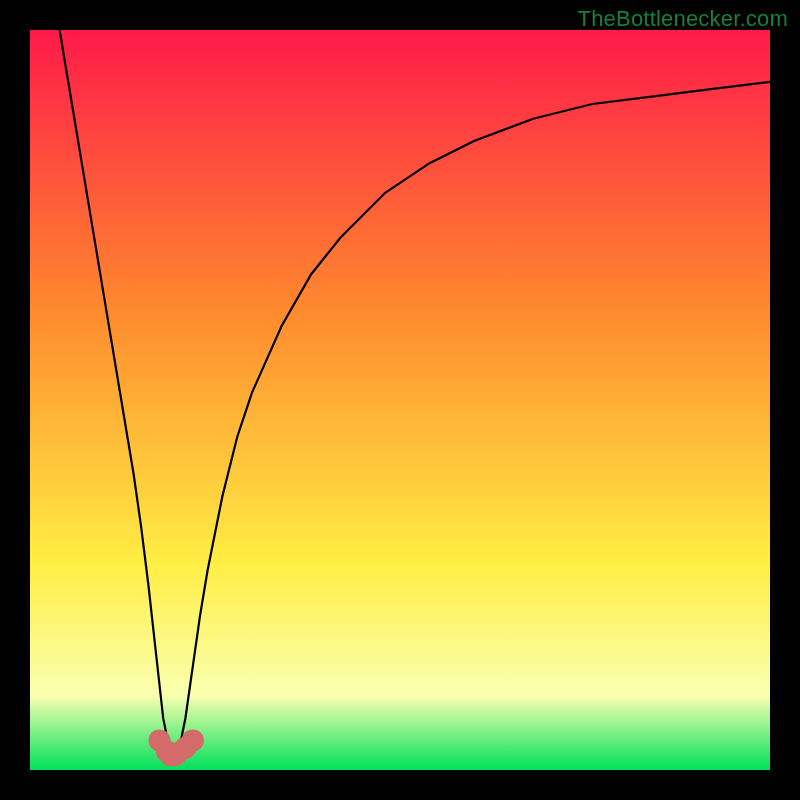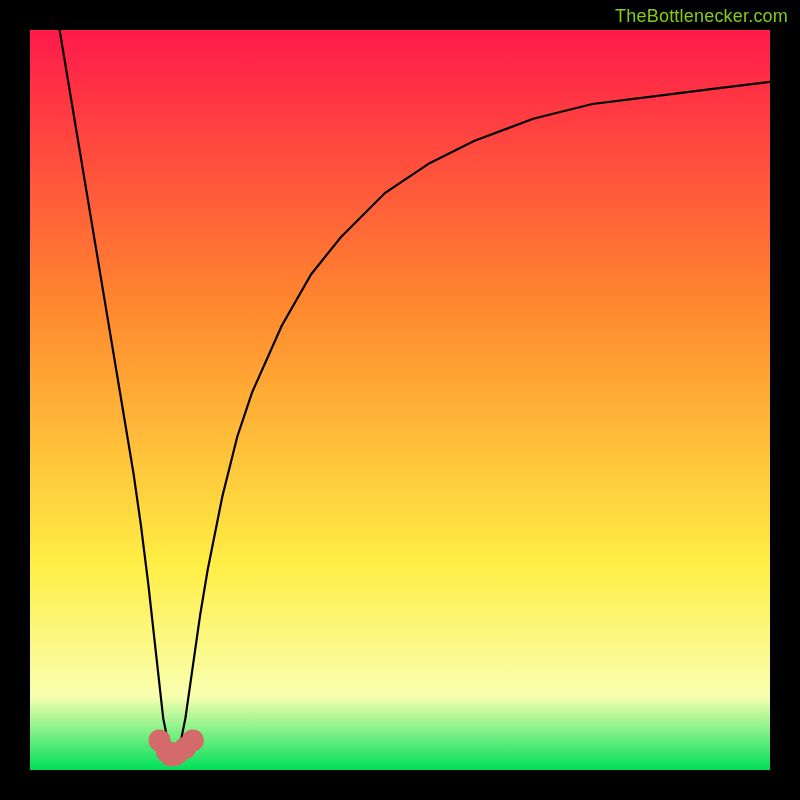--- a/index.html
+++ b/index.html
@@ -23,22 +23,22 @@
     position: absolute;
     left: 0;
     top: 0;
     width: 740px;
     height: 740px;
   }
   .attribution {
     position: absolute;
     top: 6px;
     right: 12px;
-    color: #84cc16;
-    font-size: 18px;
+    color: #15803d;
+    font-size: 22px;
     letter-spacing: 0.2px;
     font-weight: 400;
   }
 </style>
 </head>
 <body>
 
 <div class="frame">
   <svg class="plot-area" viewBox="0 0 740 740" preserveAspectRatio="none">
     <defs>

